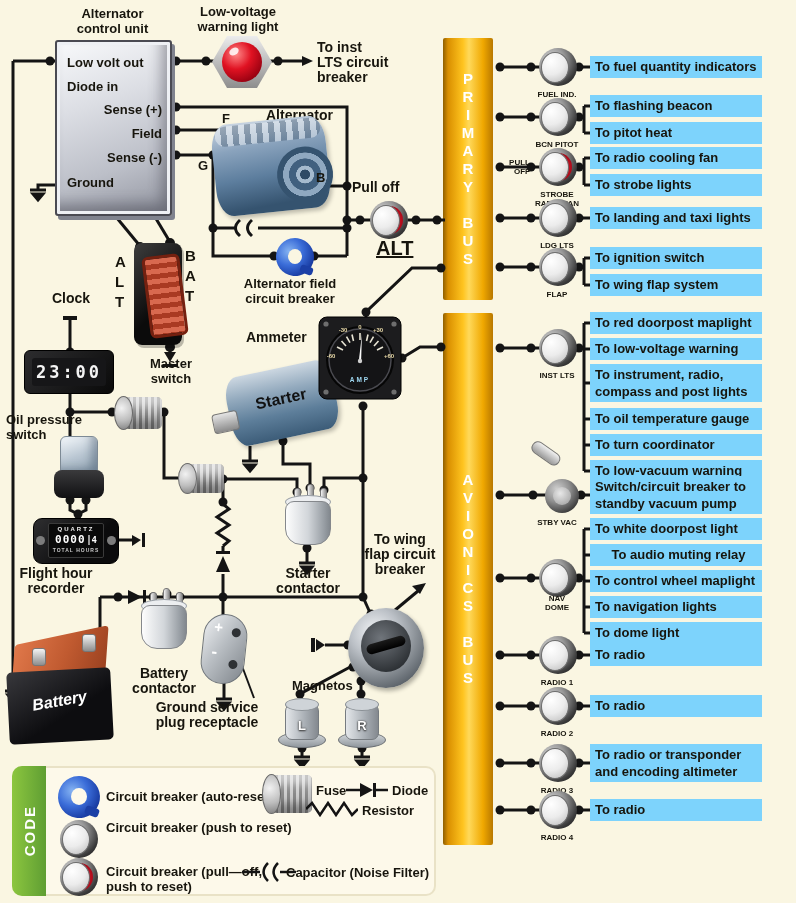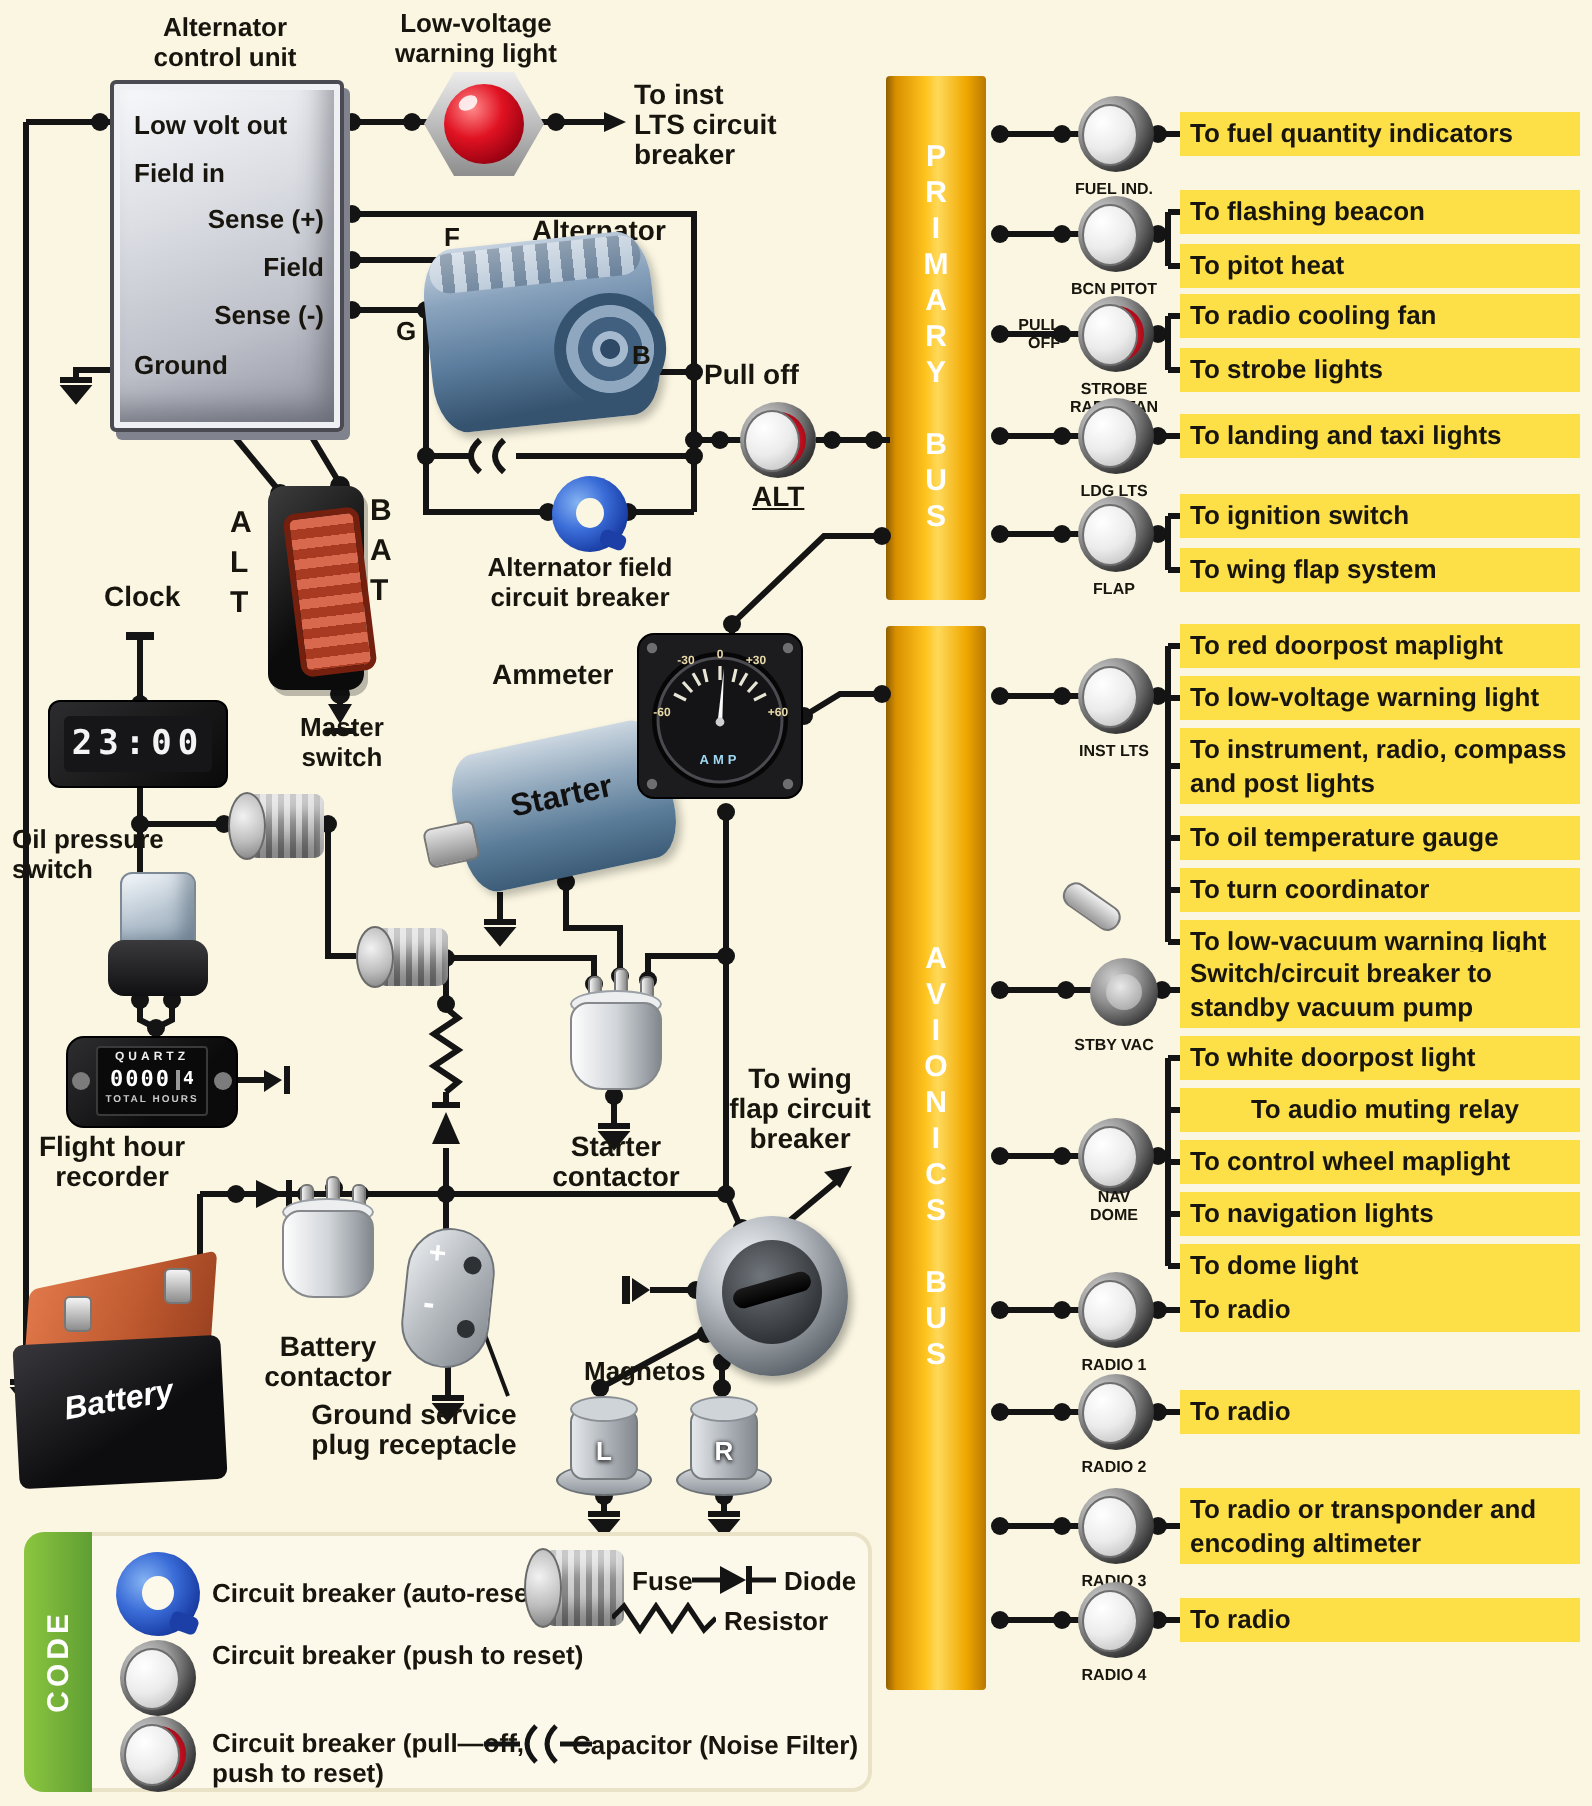--- a/index.html
+++ b/index.html
@@ -2,21 +2,21 @@
 <html><head>
 <meta charset="utf-8">
 <style>
   html,body{margin:0;padding:0;}
   body{width:796px;height:903px;position:relative;background:#FAF6E2;font-family:"Liberation Sans",sans-serif;overflow:hidden;}
   .abs{position:absolute;}
   .lbl{position:absolute;font:bold 13px/15px "Liberation Sans",sans-serif;color:#17150d;white-space:pre-line;}
   .ctr{text-align:center;}
   .bus{position:absolute;width:50px;background:linear-gradient(90deg,#8f5f00 0%,#d98f00 10%,#ffc41f 40%,#ffd95a 52%,#f0a800 80%,#b87800 100%);display:flex;align-items:center;justify-content:center;border-radius:2px;}
   .bus span{color:#fff;font:bold 15px/18px "Liberation Sans",sans-serif;text-align:center;white-space:pre-line;}
-  .dest{position:absolute;left:590px;width:200px;height:22px;background:#fde047;color:#17150d;font:bold 13px/22px "Liberation Sans",sans-serif;padding-left:5px;box-sizing:border-box;}
+  .dest{position:absolute;left:590px;width:172px;height:22px;background:#7dd3fc;color:#17150d;font:bold 13px/22px "Liberation Sans",sans-serif;padding-left:5px;box-sizing:border-box;}
   .dest.two{height:38px;font:bold 13px/17px "Liberation Sans",sans-serif;padding-top:2px;}
   .blbl{position:absolute;font:bold 8px/9px "Liberation Sans",sans-serif;color:#17150d;text-align:center;white-space:pre-line;width:90px;}
   .breaker{position:absolute;width:38px;height:38px;}
   .breaker .ring{position:absolute;inset:0;border-radius:50%;background:radial-gradient(circle at 32% 30%,#d9d9d9 0%,#9a9a9a 35%,#3a3a3a 72%,#101010 100%);}
   .breaker .red{position:absolute;left:6px;top:5px;width:27px;height:28px;border-radius:50%;background:radial-gradient(circle,#c01020 55%,#7a0410 100%);display:none;}
   .breaker.pull .red{display:block;}
   .breaker .face{position:absolute;left:2px;top:4px;width:26px;height:29px;border-radius:50%;background:radial-gradient(circle at 35% 28%,#ffffff 0%,#ececec 50%,#b9b9b9 100%);border:1px solid #6e6e6e;}
   .bluecb{position:absolute;}
   .bluecb .o{position:absolute;inset:0;border-radius:50%;background:radial-gradient(circle at 38% 32%,#86b4f2 0%,#3a6cd8 40%,#1b3fa6 72%,#122a72 100%);transform:rotate(-14deg);}
   .bluecb .h{position:absolute;border-radius:50%;background:#FAF6E2;}
@@ -308,21 +308,21 @@
     <circle cx="500" cy="810" r="4.5"></circle>
       <circle cx="531" cy="810" r="4.5"></circle>
       <circle cx="579" cy="810" r="4.5"></circle>
   </g>
 </svg>
 
 <div class="lbl ctr" style="left:50px;top:6px;width:125px;">Alternator
 control unit</div>
 <div class="abs" style="left:55px;top:40px;width:113px;height:172px;background:linear-gradient(160deg,#f8f9fb 0%,#dcdee4 35%,#bcbfc8 70%,#90939e 100%);border:2px solid #4a4a52;border-radius:3px;box-shadow:inset 0 0 0 3px #eef0f4,inset -8px -10px 14px rgba(60,60,72,.45),3px 4px 0 #80838e;">
   <div class="lbl" style="left:10px;top:13px;">Low volt out</div>
-  <div class="lbl" style="left:10px;top:37px;">Field in</div>
+  <div class="lbl" style="left:10px;top:37px;">Diode in</div>
   <div class="lbl" style="right:8px;top:60px;">Sense (+)</div>
   <div class="lbl" style="right:8px;top:84px;">Field</div>
   <div class="lbl" style="right:8px;top:108px;">Sense (-)</div>
   <div class="lbl" style="left:10px;top:133px;">Ground</div>
 </div>
 
 <div class="lbl ctr" style="left:182px;top:4px;width:112px;">Low-voltage
 warning light</div>
 <div class="abs" style="left:212px;top:36px;width:60px;height:52px;clip-path:polygon(25% 0,75% 0,100% 50%,75% 100%,25% 100%,0 50%);background:linear-gradient(180deg,#ececec,#8d8d8d);">
   <div class="abs" style="left:10px;top:6px;width:40px;height:40px;border-radius:50%;background:radial-gradient(circle at 35% 30%,#ff8a8a 0%,#e01222 40%,#9c0212 75%,#5c0008 100%);">
@@ -341,21 +341,21 @@
 <div class="lbl" style="left:222px;top:111px;">F</div>
 <div class="lbl" style="left:198px;top:158px;">G</div>
 <div class="lbl" style="left:316px;top:170px;">B</div>
 
 <div class="lbl" style="left:352px;top:180px;font-size:14px;">Pull off</div>
 <div class="breaker pull" style="left:370px;top:201px;">
   <div class="ring"></div>
     <div class="red"></div>
     <div class="face"></div>
 </div>
-<div class="lbl" style="left:376px;top:241px;font-size:14px;text-decoration:underline;">ALT</div>
+<div class="lbl" style="left:376px;top:241px;font-size:20px;text-decoration:underline;">ALT</div>
 
 <div class="bluecb" style="left:276px;top:238px;width:38px;height:38px;">
   <div class="o"></div>
   <div class="h" style="left:12px;top:11px;width:14px;height:15px;"></div>
   <div class="t" style="left:24px;top:28px;width:13px;height:8px;transform:rotate(20deg);"></div>
 </div>
 <div class="lbl ctr" style="left:234px;top:276px;width:112px;">Alternator field
 circuit breaker</div>
 
 <div class="abs" style="left:134px;top:243px;width:48px;height:102px;background:linear-gradient(135deg,#3d3d3d,#0b0b0b 60%);border-radius:8px;box-shadow:2px 3px 0 rgba(0,0,0,.25);"></div>

